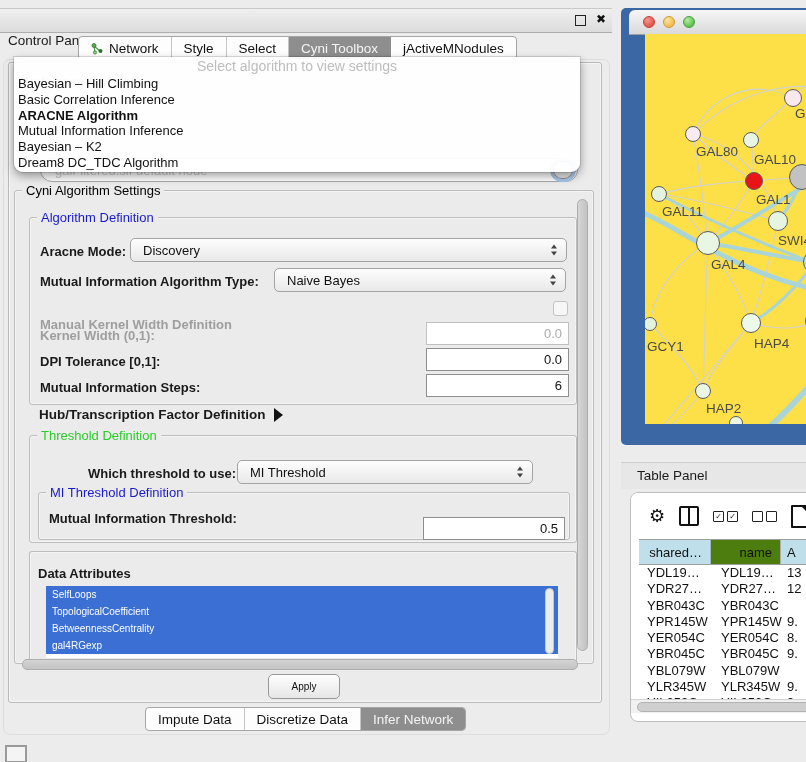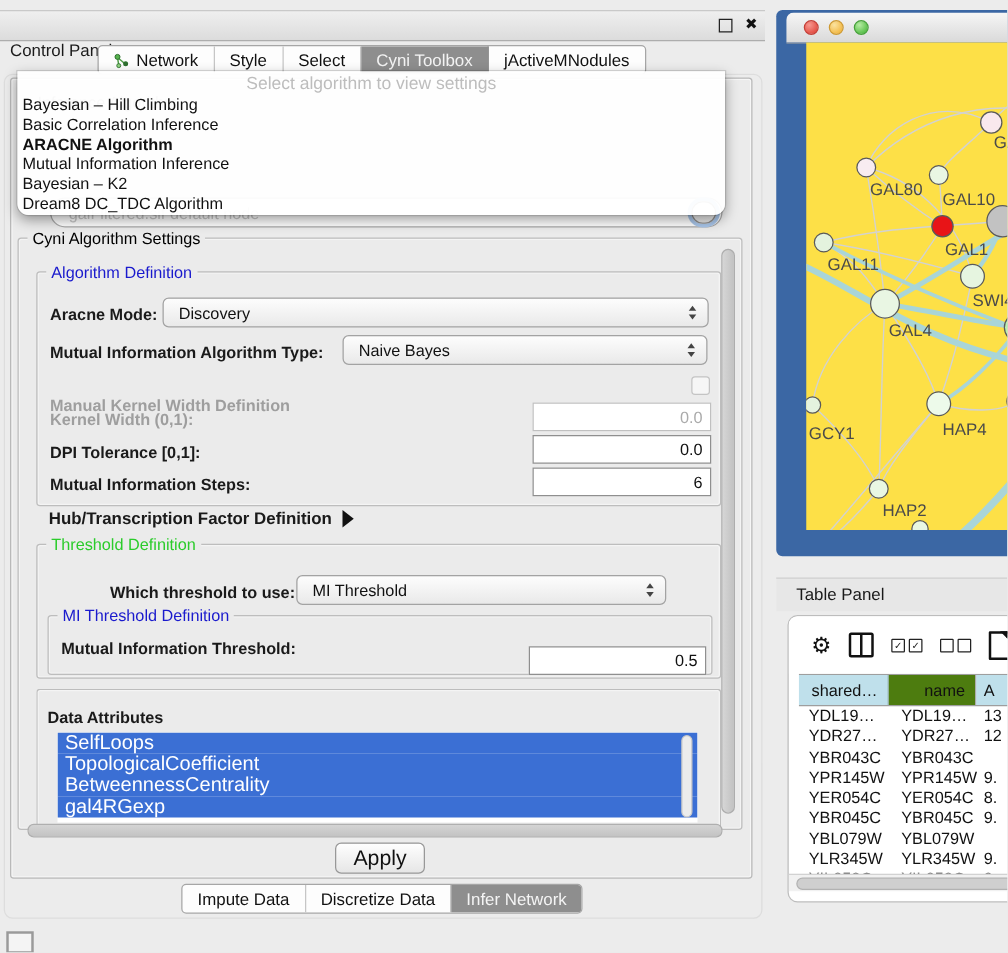--- a/index.html
+++ b/index.html
@@ -51,38 +51,38 @@
   .vscroll .thumb{position:absolute;left:0;top:0;width:100%;height:100%;
     background:linear-gradient(90deg,#D6D6D6,#C2C2C2);border:1px solid #ADADAD;border-radius:6px;box-sizing:border-box;}
   .hscroll{position:absolute;height:10px;}
   .hscroll .thumb{position:absolute;left:2px;top:0;right:2px;height:9px;
     background:linear-gradient(#D4D4D4,#C3C3C3);border:1px solid #AFAFAF;border-radius:5px;}
   .tri-right{display:inline-block;width:0;height:0;border-top:7px solid transparent;border-bottom:7px solid transparent;border-left:9px solid #111;vertical-align:middle;margin-left:8px;}
   .tri-down{display:inline-block;width:0;height:0;border-left:7px solid transparent;border-right:7px solid transparent;border-top:9px solid #222;vertical-align:middle;margin-left:6px;}
 
   
   .attr-list{position:absolute;overflow:hidden;background:#FFF;}
-  .attr-item{height:17px;line-height:17px;background:var(--list-selection);color:#FFF;font-size:16px;padding-left:6px;}
+  .attr-item{height:17px;line-height:17px;background:var(--list-selection);color:#FFF;font-size:10px;padding-left:6px;}
   .list-vscroll{position:absolute;width:9px;background:#ECECEC;border:1px solid #C9C9C9;border-radius:5px;box-sizing:border-box;}
 
   
   .popup{left:14px;top:57px;width:566px;height:115px;background:rgba(255,255,255,0.94);
     border-radius:0 0 9px 9px;box-shadow:0 4px 10px rgba(0,0,0,0.38),0 0 0 1px rgba(0,0,0,0.12);z-index:10;overflow:hidden;}
   .dd-placeholder{height:19px;line-height:19px;text-align:center;color:#BDBDBD;font-size:14px;}
   .dd-item{height:15.8px;line-height:15.8px;font-size:13px;color:#111;padding-left:4px;white-space:nowrap;}
   .dd-item.bold{font-weight:bold;}
   .ghost-legend{left:30px;top:74px;font-size:13px;color:#8A8A8A;z-index:5;}
   .ghost-combo{left:40px;top:158px;width:538px;height:24px;background:#FFF;border:1px solid #A9A9A9;
     border-radius:12px;z-index:6;font-size:13px;color:#C9C9C9;line-height:24px;padding-left:14px;box-sizing:border-box;}
   .ghost-spin{position:absolute;right:4px;top:2px;width:20px;height:18px;border-radius:9px;
     background:linear-gradient(#FDFDFD,#E6E6E6);box-shadow:0 0 0 3px #A9C6EA;border:1px solid #8F8F8F;box-sizing:border-box;}
 
   
   .apply-btn{left:268px;top:674px;width:70px;height:23px;background:linear-gradient(#FEFEFE,#E6E6E6);
-    border:1px solid #989898;border-radius:5px;font-size:17px;color:#111;
+    border:1px solid #989898;border-radius:5px;font-size:10px;color:#111;
     display:flex;align-items:center;justify-content:center;}
   .dock-ico{left:5px;top:745px;width:18px;height:14px;border:2px solid #9A9A9A;background:#F4F4F4;}
 
   
   .net-frame{left:621px;top:8px;width:185px;height:437px;background:var(--frame-blue);border-radius:5px 0 0 5px;}
   .net-titlebar{position:absolute;left:8px;top:2px;right:0;height:24px;
     background:linear-gradient(#F6F6F6,#D9D9D9);border-bottom:1px solid #9F9F9F;border-radius:6px 0 0 0;}
   .tl{position:absolute;top:6px;width:12px;height:12px;border-radius:50%;box-sizing:border-box;}
   .tl.red{left:14px;background:radial-gradient(circle at 35% 30%,#F79890,#E4544A 70%);border:1px solid #C43F37;}
   .tl.yellow{left:34px;background:radial-gradient(circle at 35% 30%,#FBE3A0,#F3BC4C 70%);border:1px solid #CE9A33;}

